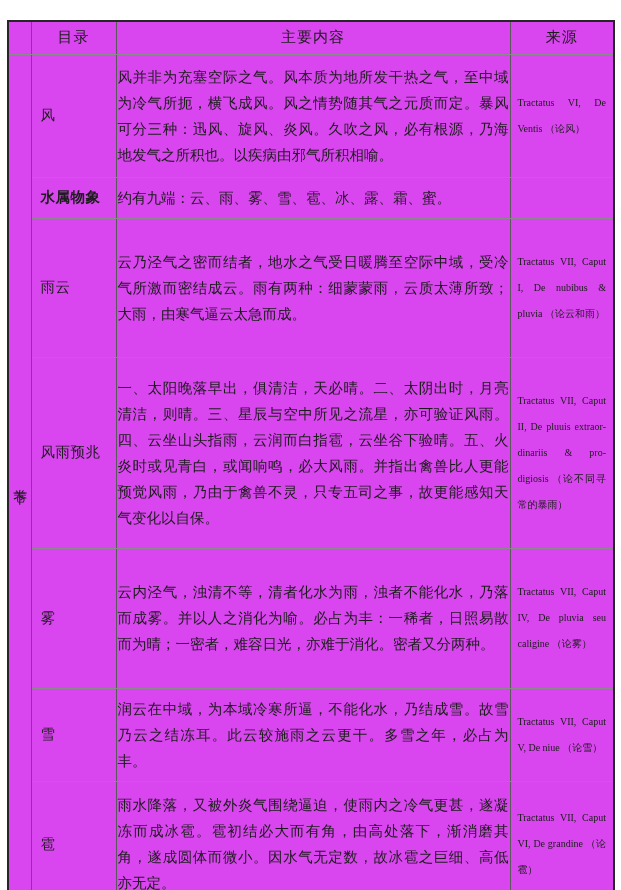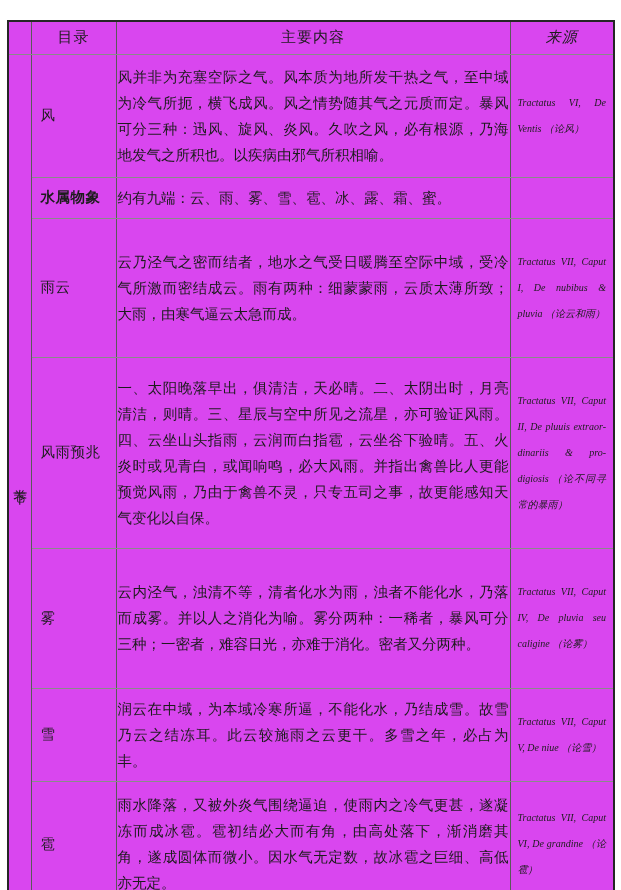--- a/index.html
+++ b/index.html
@@ -34,21 +34,21 @@
     border-right-color: #5a5a5a;
     vertical-align: middle;
     overflow: hidden;
     font-weight: normal;
   }
   table.contents {
     border: 2px solid #262626;
   }
   table.contents tr.outer-top th { border-top: 2px solid #262626; }
   table.contents td.col-first { border-left: 2px solid #262626; }
-  table.contents td.col-last, table.contents th.col-last { border-right: 2px solid #262626; font-style: italic; }
+  table.contents td.col-last, table.contents th.col-last { border-right: 2px solid #262626; }
   table.contents tr:last-child td { border-bottom: 2px solid #262626; }
 
   th.hdr {
     font-size: 15px;
     text-align: center;
     letter-spacing: 1px;
   }
   td.volume {
     text-align: center;
     font-size: 14px;
@@ -126,21 +126,21 @@
     </tr>
 
     <tr class="r-omen">
       <td class="catalog">风雨预兆</td>
       <td class="content">一、太阳晚落早出，俱清洁，天必晴。二、太阴出时，月亮清洁，则晴。三、星辰与空中所见之流星，亦可验证风雨。四、云坐山头指雨，云润而白指雹，云坐谷下验晴。五、火炎时或见青白，或闻响鸣，必大风雨。并指出禽兽比人更能预觉风雨，乃由于禽兽不灵，只专五司之事，故更能感知天气变化以自保。</td>
       <td class="source col-last">Tractatus VII, Caput II, De pluuis extraor-dinariis &amp; pro-digiosis （论不同寻常的暴雨）</td>
     </tr>
 
     <tr class="r-fog">
       <td class="catalog">雾</td>
-      <td class="content">云内泾气，浊清不等，清者化水为雨，浊者不能化水，乃落而成雾。并以人之消化为喻。雾分两种：一稀者，暴风可分三种；一密者，难容日光，亦难于消化。密者又分两种。</td>
+      <td class="content">云内泾气，浊清不等，清者化水为雨，浊者不能化水，乃落而成雾。并以人之消化为喻。必占为丰：一稀者，日照易散而为晴；一密者，难容日光，亦难于消化。密者又分两种。</td>
       <td class="source col-last">Tractatus VII, Caput IV, De pluvia seu caligine （论雾）</td>
     </tr>
 
     <tr class="r-snow">
       <td class="catalog">雪</td>
       <td class="content">润云在中域，为本域冷寒所逼，不能化水，乃结成雪。故雪乃云之结冻耳。此云较施雨之云更干。多雪之年，必占为丰。</td>
       <td class="source col-last">Tractatus VII, Caput V, De niue （论雪）</td>
     </tr>
 
     <tr class="r-hail">

